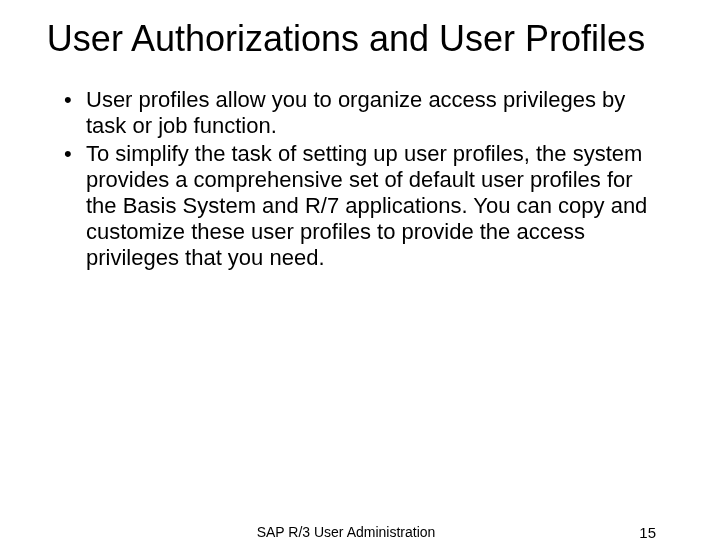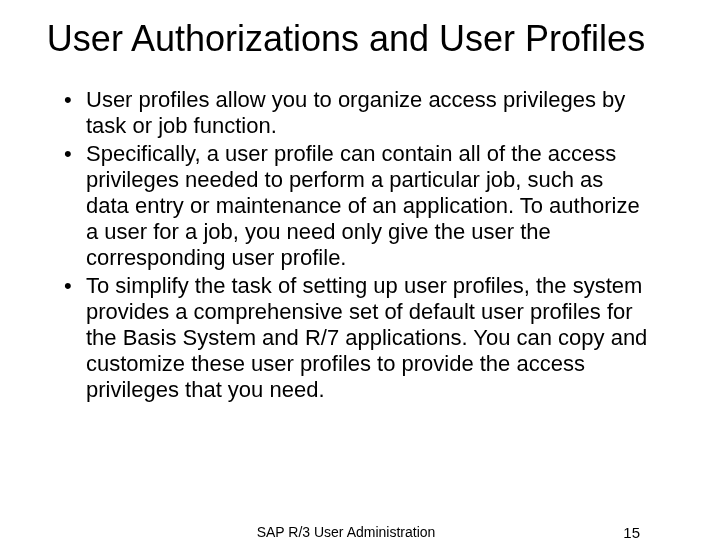--- a/index.html
+++ b/index.html
@@ -4,29 +4,28 @@
 <style>
   * { margin: 0; padding: 0; box-sizing: border-box; }
   html, body { width: 720px; height: 540px; background: #fff; font-family: Arial, Helvetica, sans-serif; color: #000; }
   .slide { width: 692px; height: 540px; position: relative; padding: 18px 40px 0 40px; }
   .title { font-size: 36px; text-align: center; line-height: 1.15; margin: 0 auto 28px auto; font-weight: 400; }
   .bullets { list-style: none; padding-left: 28px; }
   .bullets li { position: relative; font-size: 22px; line-height: 1.18; margin-bottom: 2px; padding-left: 18px; }
   .bullets li::before { content: "•"; position: absolute; left: -4px; top: 0; font-size: 22px; }
   .footer { position: absolute; bottom: 16px; left: 0; width: 100%; }
   .footer-center { position: absolute; left: 50%; transform: translateX(-50%); font-size: 14px; }
-  .footer-right { position: absolute; right: 52px; font-size: 15px; }
+  .footer-right { position: absolute; right: 36px; font-size: 15px; }
 </style>
 </head>
 <body>
 
 <div class="slide">
   <h1 class="title">User Authorizations and User Profiles</h1>
   <ul class="bullets">
     <li>User profiles allow you to organize access privileges by task or job function.</li>
-    <li>Specifically, a user profile can contain all of the access privileges needed to perform a particular job, such as data entry or maintenance of an application. To authorize a user for a job, you need only give the user the corresponding user profile.</li>
     <li>To simplify the task of setting up user profiles, the system provides a comprehensive set of default user profiles for the Basis System and R/7 applications. You can copy and customize these user profiles to provide the access privileges that you need.</li>
   </ul>
   <div class="footer">
     <span class="footer-center">SAP R/3 User Administration</span>
     <span class="footer-right">15</span>
   </div>
 </div>
 
 </body></html>

